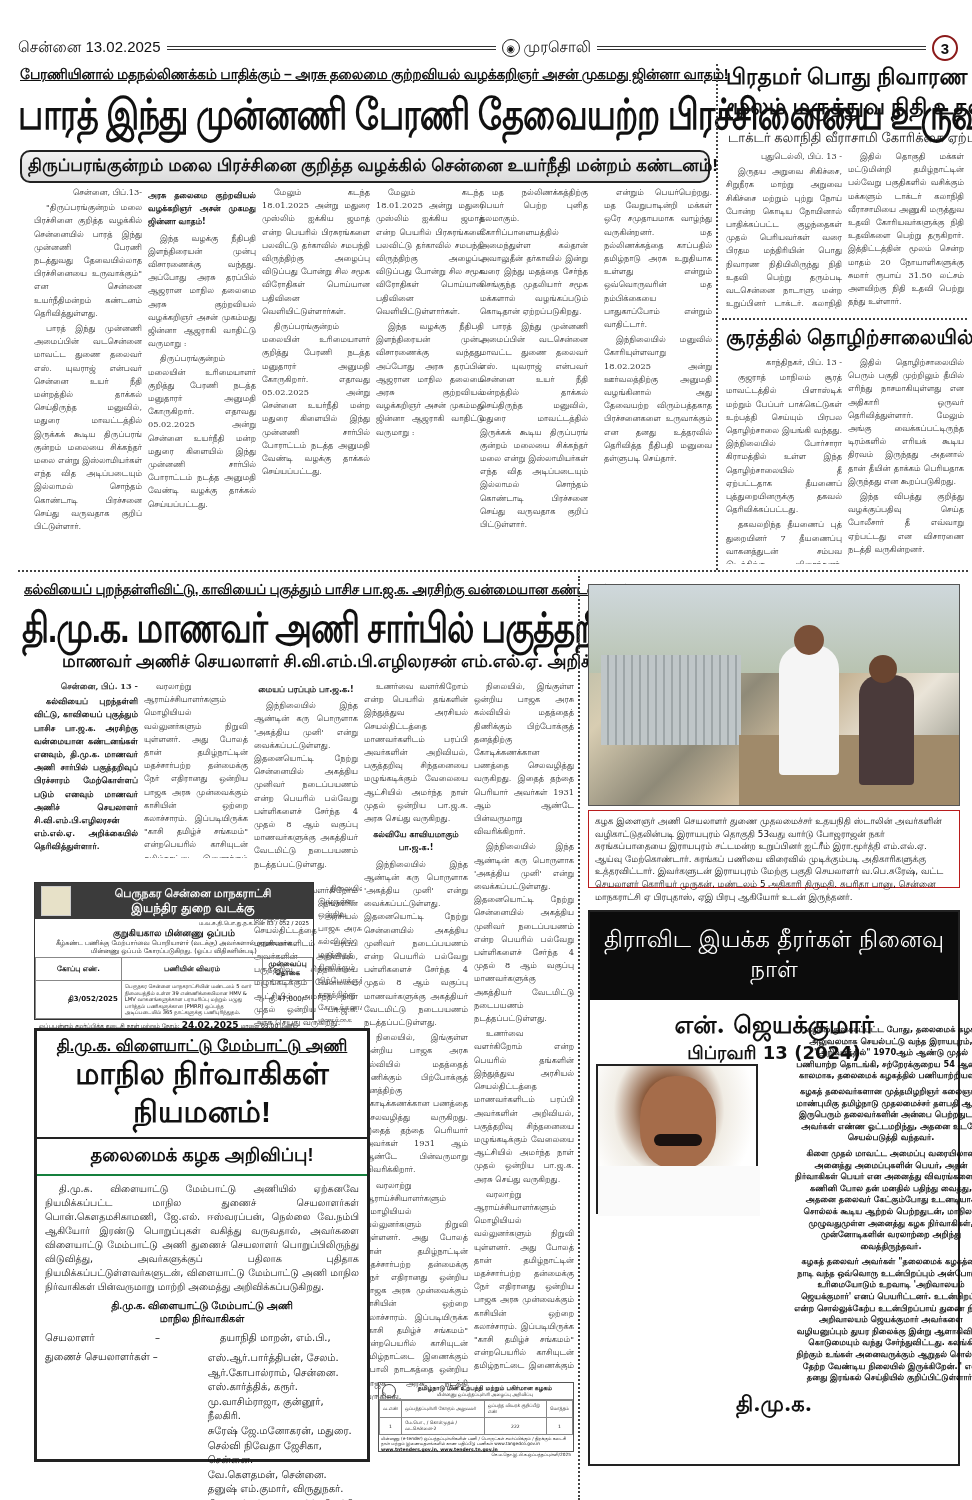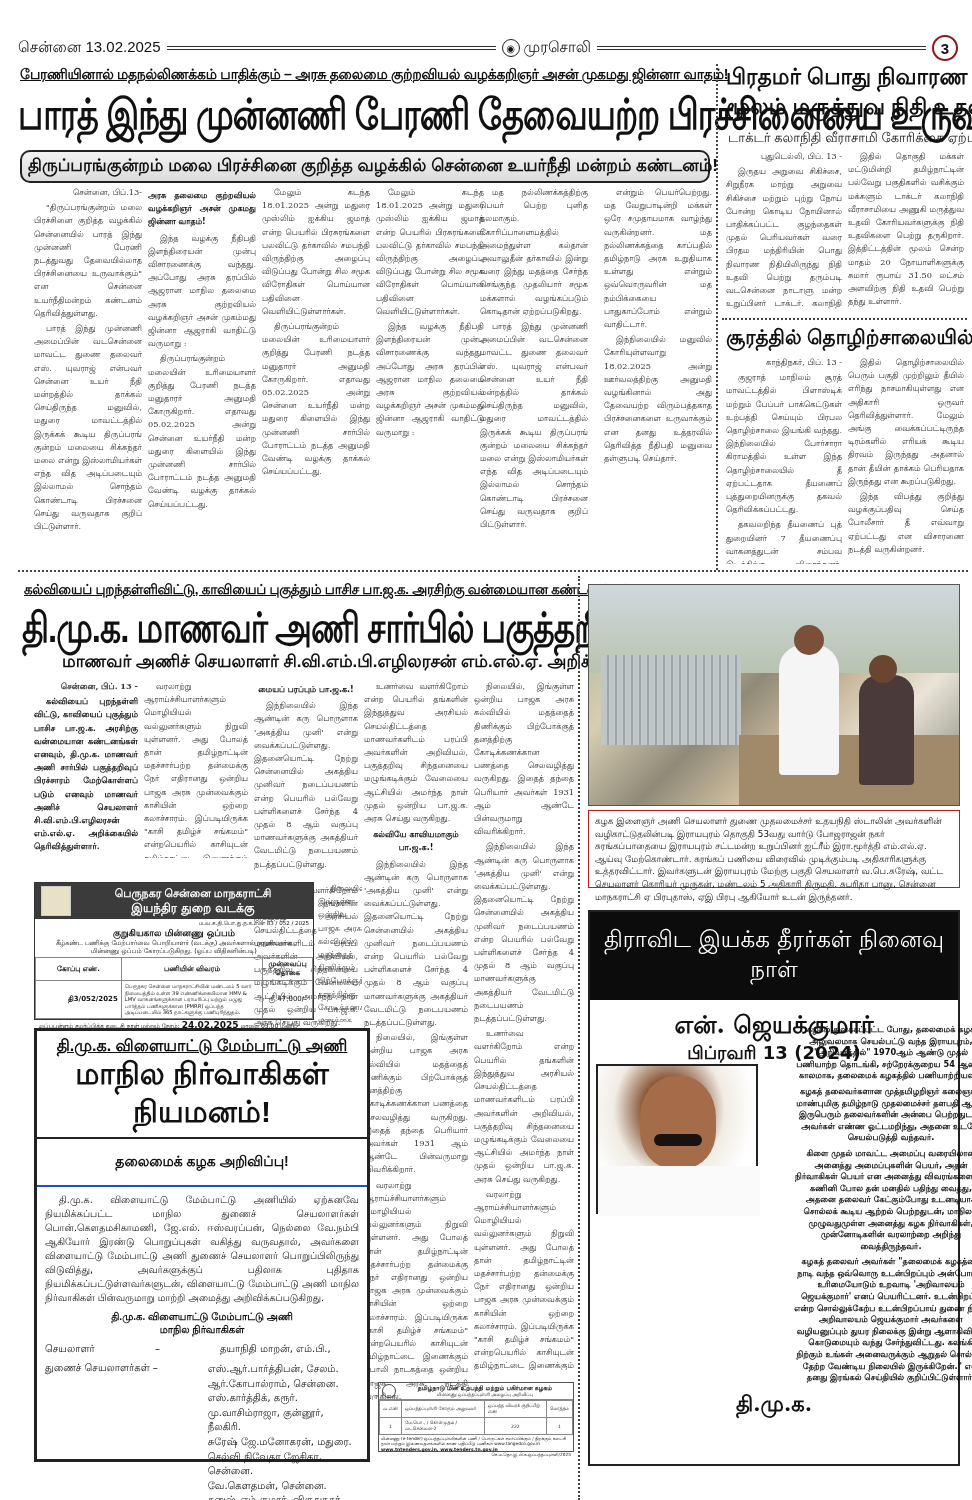--- a/index.html
+++ b/index.html
@@ -195,21 +195,21 @@
     <b>மேற்பார்வை பொறியாளர் (வடக்கு)</b>
   </div>
 </div>
 <div class="abs col" style="left:318px; top:882px; width:44px; height:140px; font-size:8px;">
   <p>நிலையில், இங்குள்ள ஒன்றிய பாஜக அரசு கல்வியில் மதத்தைத் திணிக்கும் பிற்போக்குத் தனத்திற்கு கோடிக்கணக்கான பணத்தை செலவழித்து வருகிறது. இதைத் தந்தை பெரியார் அவர்கள் 1931 ஆம் ஆண்டே பின்வருமாறு விவரிக்கிறார்.</p>
 </div>
 
 <div class="abs box" style="left:34px; top:1028px; width:336px; height:434px;">
   <div class="notice-head" style="font-size:16px; text-decoration:underline; margin-top:6px;">தி.மு.க. விளையாட்டு மேம்பாட்டு அணி</div>
   <div class="notice-head" style="font-size:30px; font-weight:900; padding-bottom:4px; border-bottom:2px solid #222;">மாநில நிர்வாகிகள் நியமனம்!</div>
-  <div class="notice-head" style="font-size:14px; padding:14px 0; border-bottom:2px solid #1d4ed8;">தலைமைக் கழக அறிவிப்பு!</div>
+  <div class="notice-head" style="font-size:18px; padding:6px 0; border-bottom:2px solid #15803d;">தலைமைக் கழக அறிவிப்பு!</div>
   <div style="font-size:9.6px; line-height:14px; text-align:justify; text-indent:14px; padding:6px 8px 2px;">தி.மு.க. விளையாட்டு மேம்பாட்டு அணியில் ஏற்கனவே நியமிக்கப்பட்ட மாநில துணைச் செயலாளர்கள் பொன்.கௌதமசிகாமணி, ஜே.எல். ஈஸ்வரப்பன், நெல்லை வே.நம்பி ஆகியோர் இரண்டு பொறுப்புகள் வகித்து வருவதால், அவர்களை விளையாட்டு மேம்பாட்டு அணி துணைச் செயலாளர் பொறுப்பிலிருந்து விடுவித்து, அவர்களுக்குப் பதிலாக புதிதாக நியமிக்கப்பட்டுள்ளவர்களுடன், விளையாட்டு மேம்பாட்டு அணி மாநில நிர்வாகிகள் பின்வருமாறு மாற்றி அமைத்து அறிவிக்கப்படுகிறது.</div>
   <div class="notice-head" style="font-size:10px; margin-top:4px;">தி.மு.க. விளையாட்டு மேம்பாட்டு அணி</div>
   <div class="notice-head" style="font-size:10px; margin-bottom:6px;">மாநில நிர்வாகிகள்</div>
   <div style="display:flex; font-size:10px; padding:0 8px; margin-bottom:6px;">
     <span style="width:110px;">செயலாளர்</span>
     <span style="width:65px;">–</span>
     <span>தயாநிதி மாறன், எம்.பி.,</span>
   </div>
   <div style="display:flex; font-size:10px; padding:0 8px;">
     <span style="width:175px;">துணைச் செயலாளர்கள் –</span>

